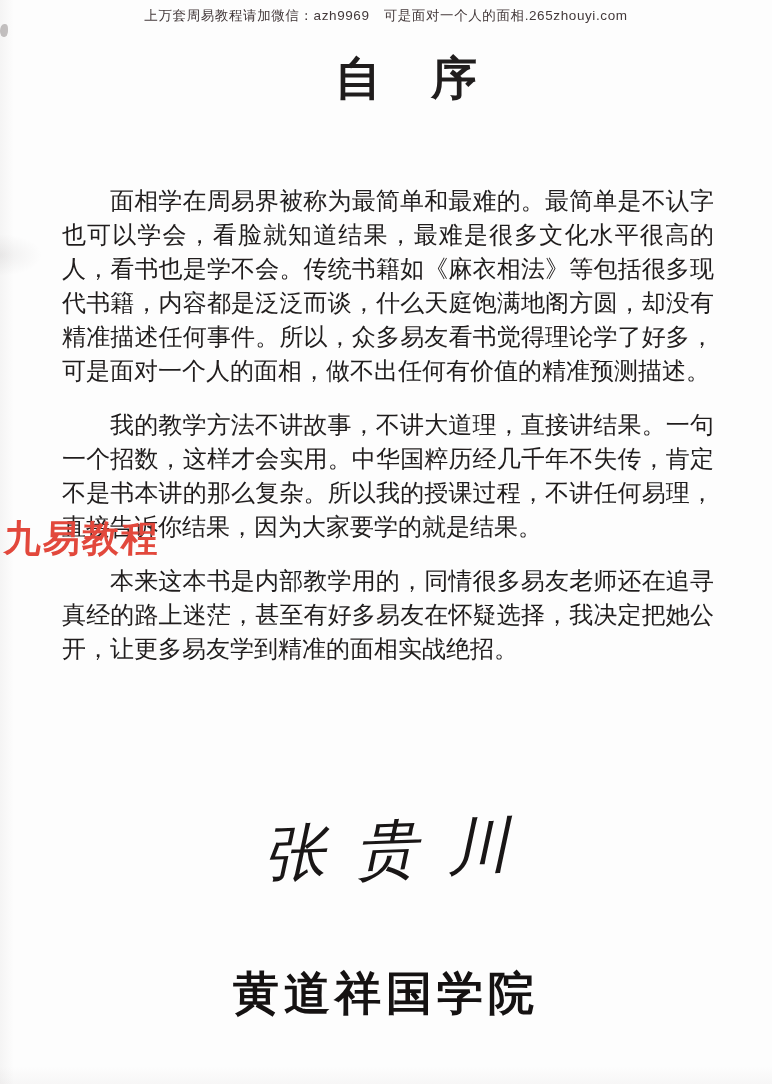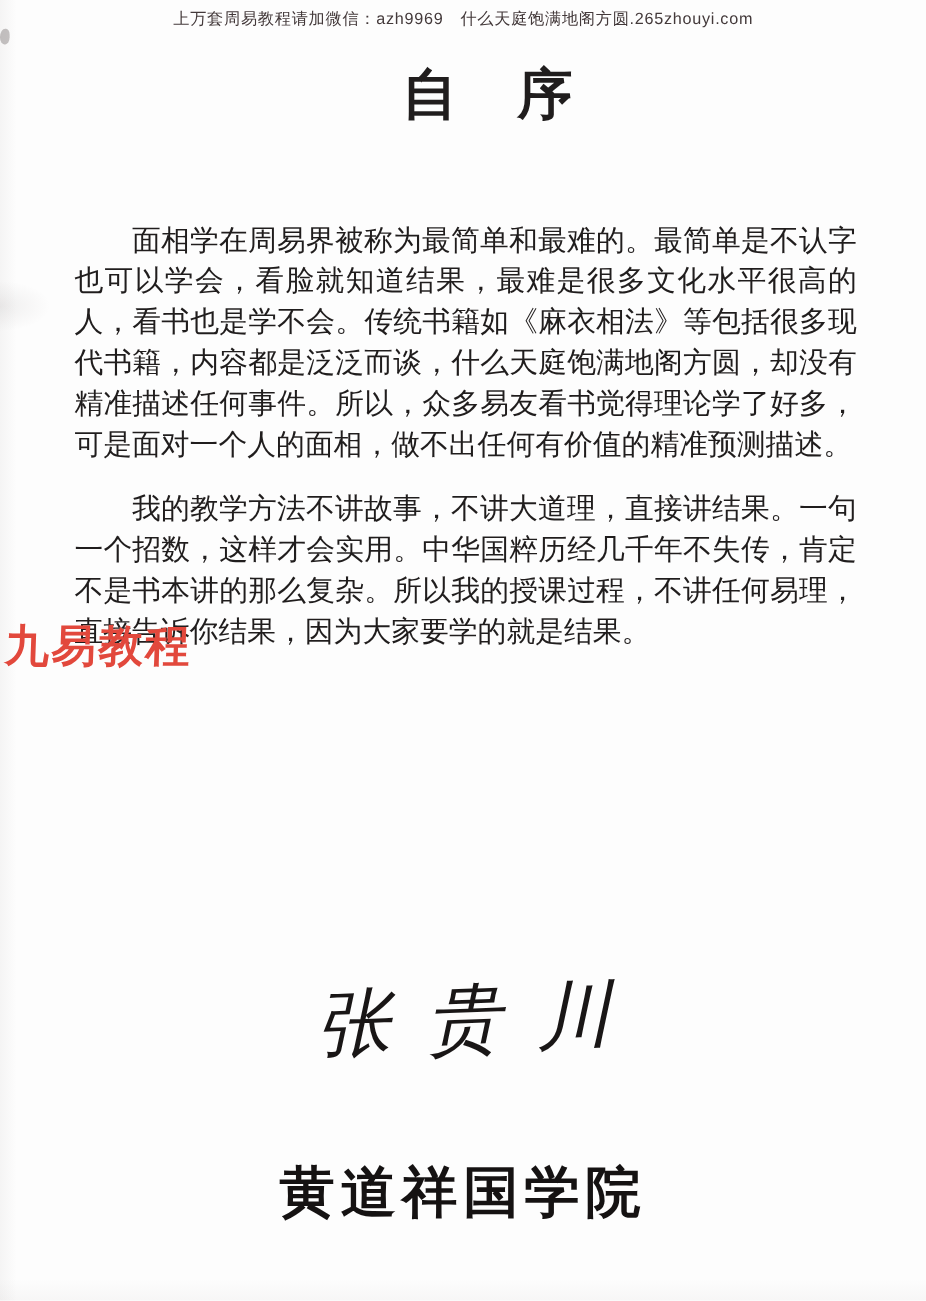--- a/index.html
+++ b/index.html
@@ -69,27 +69,28 @@
     color: #151212;
   }
 </style>
 </head>
 <body>
 
 <div class="page">
 
   <span class="edge-speck"></span>
 
-  <div class="header-line">上万套周易教程请加微信：azh9969　什么天庭饱满地阁方圆.265zhouyi.com</div>
+  <div class="header-line">上万套周易教程请加微信：azh9969　可是面对一个人的面相.265zhouyi.com</div>
 
   <h1 class="page-title">自　序</h1>
 
   <div class="preface-body">
     <p>面相学在周易界被称为最简单和最难的。最简单是不认字也可以学会，看脸就知道结果，最难是很多文化水平很高的人，看书也是学不会。传统书籍如《麻衣相法》等包括很多现代书籍，内容都是泛泛而谈，什么天庭饱满地阁方圆，却没有精准描述任何事件。所以，众多易友看书觉得理论学了好多，可是面对一个人的面相，做不出任何有价值的精准预测描述。</p>
     <p>我的教学方法不讲故事，不讲大道理，直接讲结果。一句一个招数，这样才会实用。中华国粹历经几千年不失传，肯定不是书本讲的那么复杂。所以我的授课过程，不讲任何易理，直接告诉你结果，因为大家要学的就是结果。</p>
+    <p>本来这本书是内部教学用的，同情很多易友老师还在追寻真经的路上迷茫，甚至有好多易友在怀疑选择，我决定把她公开，让更多易友学到精准的面相实战绝招。</p>
   </div>
 
   <div class="watermark">九易教程</div>
 
   <div class="signature">张贵川</div>
 
   <div class="seal-line">黄道祥国学院</div>
 
 </div>
 

